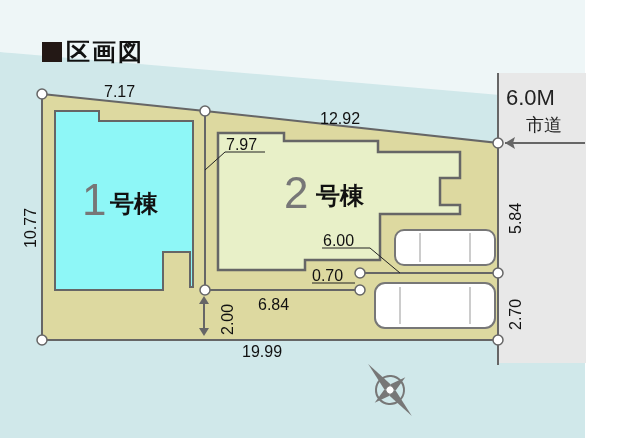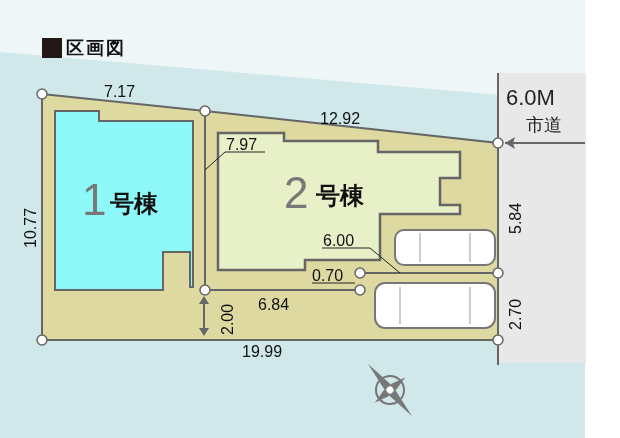--- a/index.html
+++ b/index.html
@@ -1,19 +1,19 @@
 <!DOCTYPE html>
 <html><head>
 <meta charset="utf-8">
 <style>
   html,body{margin:0;padding:0;}
   body{width:620px;height:438px;overflow:hidden;background:#ffffff;font-family:"DejaVu Sans","Liberation Sans",sans-serif;}
   .stage{position:relative;width:620px;height:438px;}
   svg{position:absolute;left:0;top:0;}
-  .title{position:absolute;left:42px;top:36px;font-size:18px;font-weight:bold;color:#111;letter-spacing:2px;display:flex;align-items:center;}
+  .title{position:absolute;left:42px;top:36px;font-size:24px;font-weight:bold;color:#111;letter-spacing:2px;display:flex;align-items:center;}
   .title .sq{display:inline-block;width:20px;height:20px;background:#231815;margin-right:4px;}
   .dim{font-family:"Liberation Sans","DejaVu Sans",sans-serif;font-size:16px;fill:#111;}
   .lotnum{font-family:"Liberation Sans","DejaVu Sans",sans-serif;font-size:44px;fill:#777;}
   .lotlbl{font-family:"DejaVu Sans",sans-serif;font-size:24px;fill:#111;font-weight:bold;}
   .road{font-family:"Liberation Sans","DejaVu Sans",sans-serif;fill:#222;}
 </style>
 </head>
 <body>
 
 <div class="stage">

